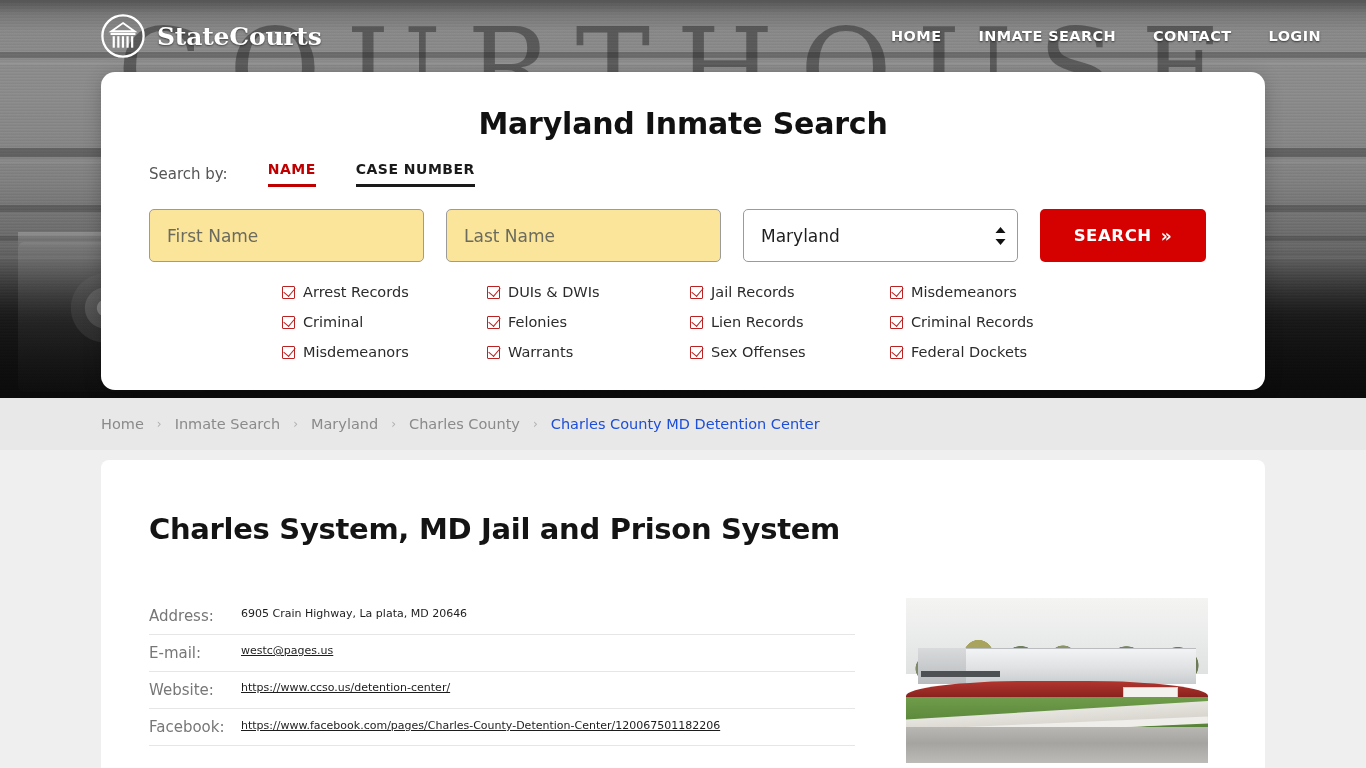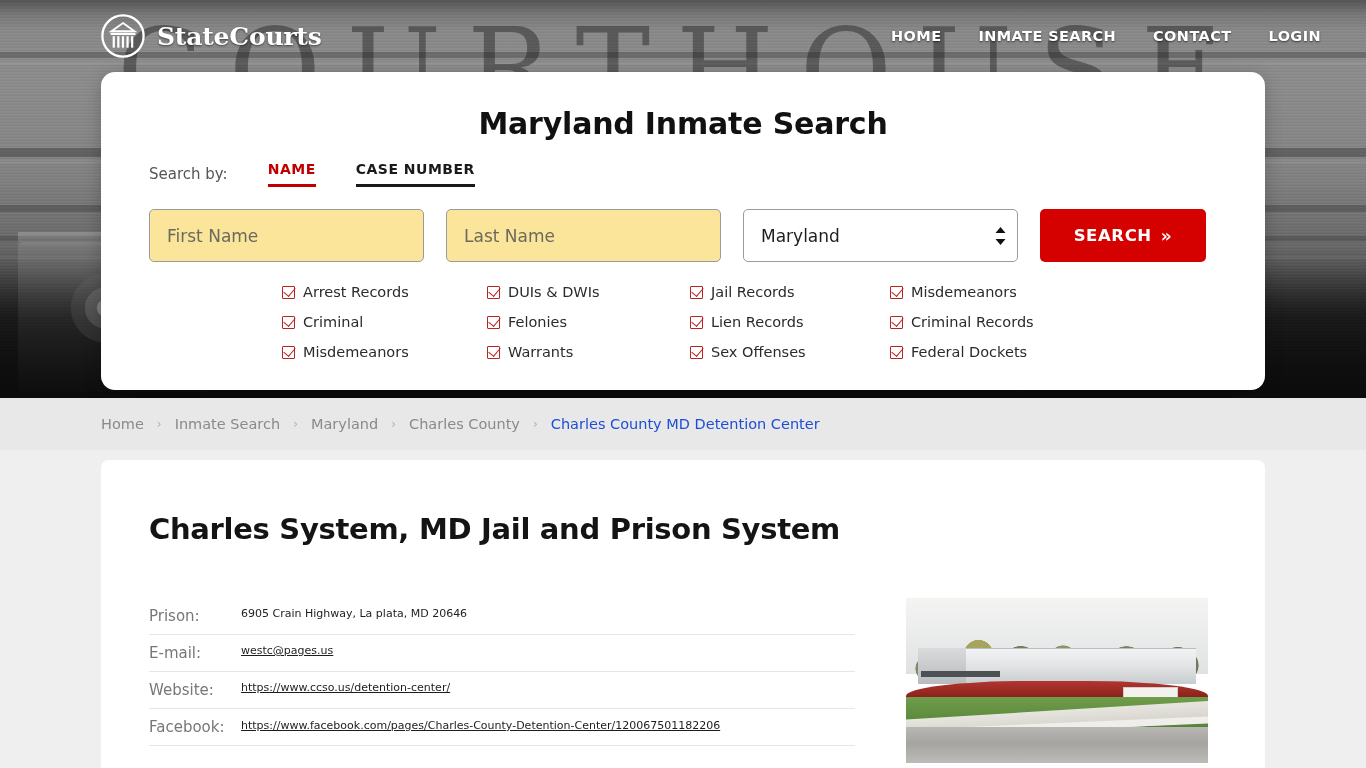--- a/index.html
+++ b/index.html
@@ -467,21 +467,21 @@
   </div>
 </div>
 
 <div class="content-card">
   <h2 class="page-heading">Charles System, MD Jail and Prison System</h2>
 
   <div class="detail-area">
     <table class="detail-table">
       <tbody>
         <tr>
-          <td class="dt-label">Prison:</td>
+          <td class="dt-label">Address:</td>
           <td class="dt-value">6905 Crain Highway, La plata, MD 20646</td>
         </tr>
         <tr>
           <td class="dt-label">E-mail:</td>
           <td class="dt-value">
             <a href="#">westc@pages.us</a>
           </td>
         </tr>
         <tr>
           <td class="dt-label">Website:</td>

